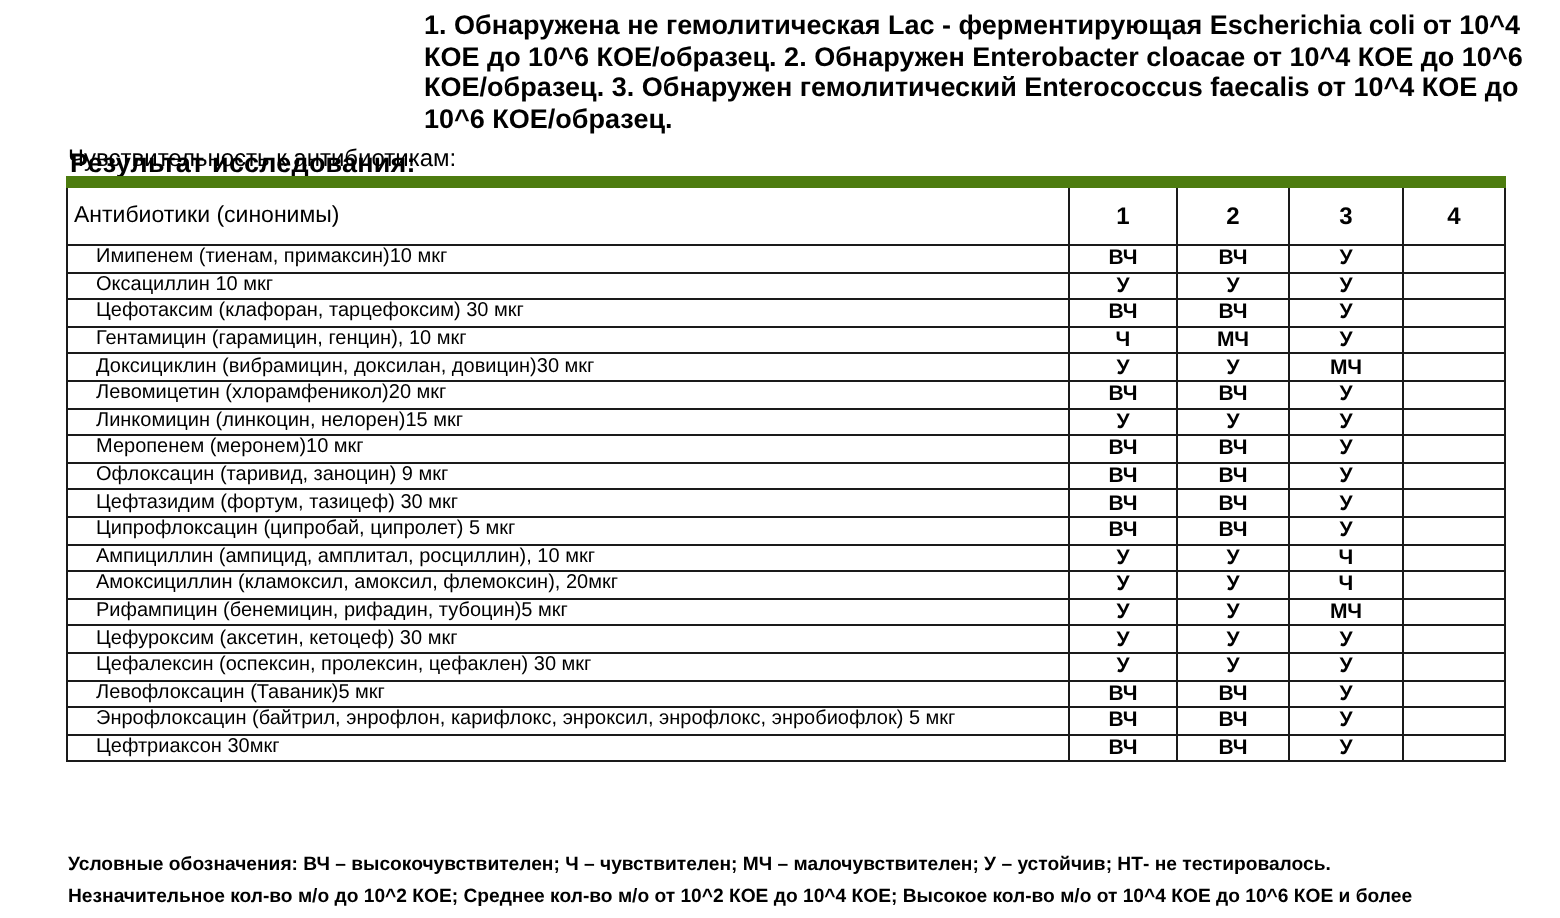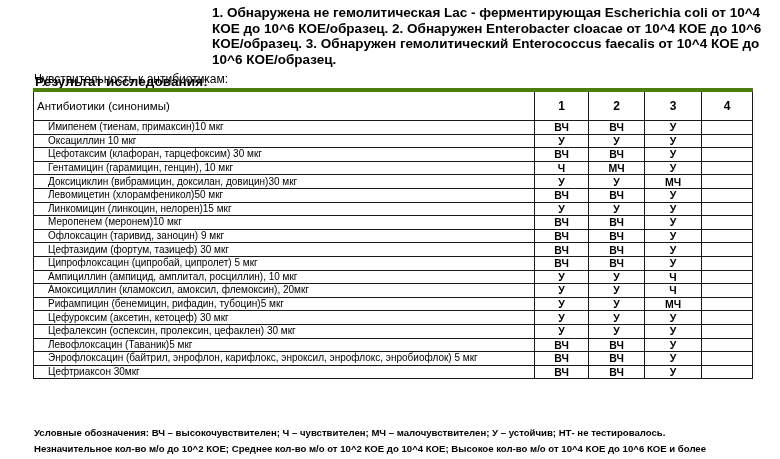--- a/index.html
+++ b/index.html
@@ -20,21 +20,21 @@
     font-size: 12px; font-weight: normal;
   }
   table.ab {
     position: absolute; left: 33px; top: 88px;
     border-collapse: collapse; table-layout: fixed;
     font-size: 10.5px;
   }
   table.ab td, table.ab th {
     border: 1.5px solid #1a1a1a; padding: 0; overflow: hidden; white-space: nowrap;
   }
-  table.ab thead th { height: 28px; border-top: 4px solid #4d7c0f; font-weight: normal; }
+  table.ab thead th { height: 28px; border-top: 6px solid #4d7c0f; font-weight: normal; }
   table.ab thead th.name-h { text-align: left; padding-left: 3px; font-size: 11.5px; }
   table.ab thead th.col-h { text-align: center; font-weight: bold; font-size: 12px; }
   table.ab tbody td { height: 12.6px; line-height: 12px; }
   table.ab tbody td.name { padding-left: 14px; font-size: 10px; }
   table.ab tbody td.val { text-align: center; font-weight: bold; font-size: 10.5px; }
   col.c-name { width: 501px; }
   col.c1 { width: 54px; }
   col.c2 { width: 56px; }
   col.c3 { width: 57px; }
   col.c4 { width: 51px; }
@@ -102,21 +102,21 @@
         <td class="val"></td>
       </tr>
       <tr>
         <td class="name">Доксициклин (вибрамицин, доксилан, довицин)30 мкг</td>
         <td class="val">У</td>
         <td class="val">У</td>
         <td class="val">МЧ</td>
         <td class="val"></td>
       </tr>
       <tr>
-        <td class="name">Левомицетин (хлорамфеникол)50 мкг</td>
+        <td class="name">Левомицетин (хлорамфеникол)20 мкг</td>
         <td class="val">ВЧ</td>
         <td class="val">ВЧ</td>
         <td class="val">У</td>
         <td class="val"></td>
       </tr>
       <tr>
         <td class="name">Линкомицин (линкоцин, нелорен)15 мкг</td>
         <td class="val">У</td>
         <td class="val">У</td>
         <td class="val">У</td>

